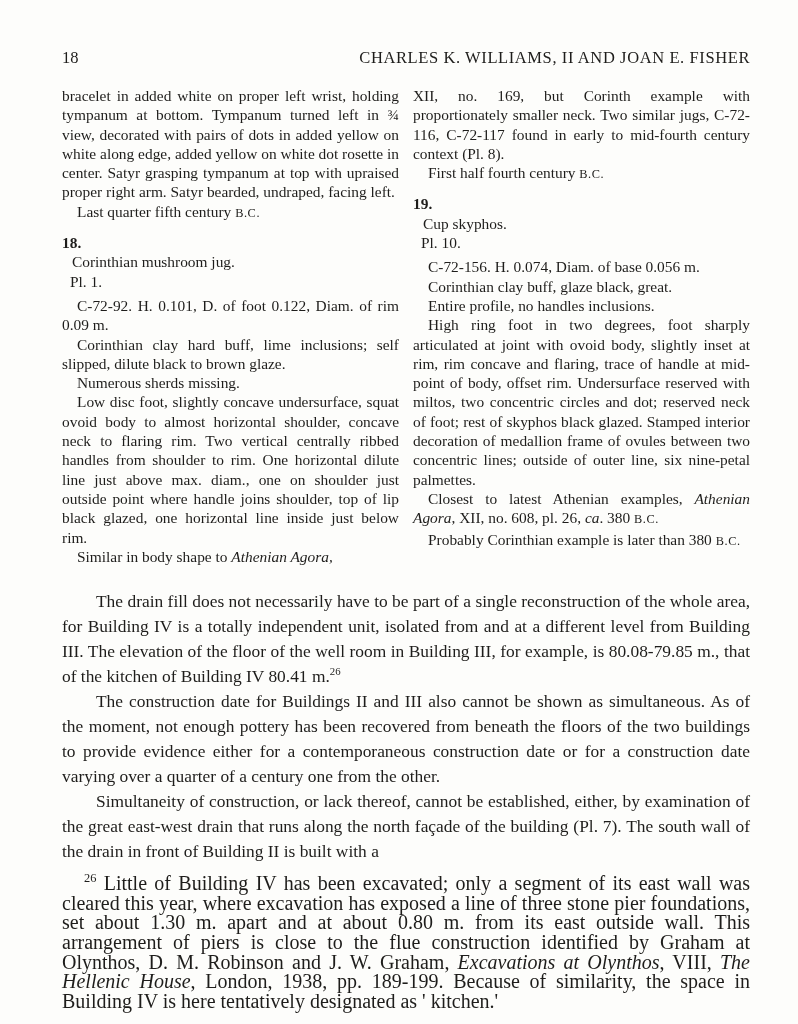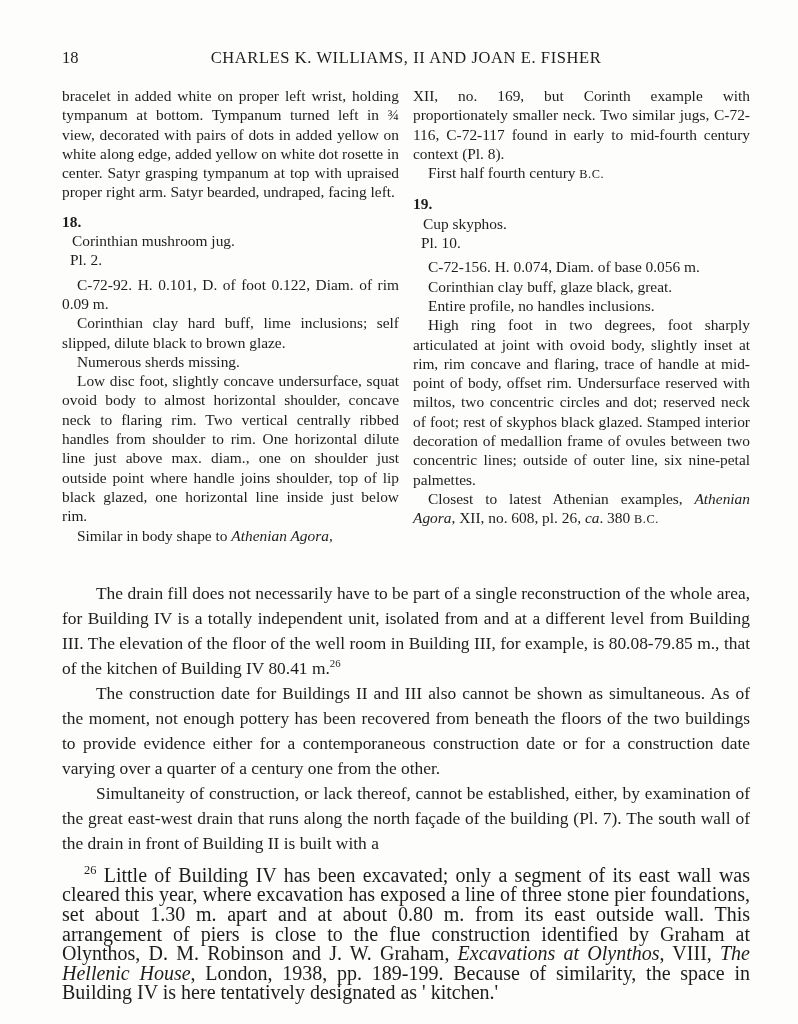--- a/index.html
+++ b/index.html
@@ -27,21 +27,21 @@
     letter-spacing: 0.6px;
   }
   .pagenum {
     position: absolute;
     left: 0;
     top: 0;
     letter-spacing: 0;
   }
   .running-title {
     display: block;
-    text-align: center;
+    text-align: right;
     white-space: nowrap;
   }
   
   .columns {
     display: flex;
     gap: 14px;
     margin-top: 16px;
   }
   .col {
     width: 337px;
@@ -65,21 +65,21 @@
   .entry-title { flex: 1; padding-left: 10px; }
   .plate { padding-left: 8px; }
   .bc { font-size: 0.8em; letter-spacing: 0.6px; }
   .italic { font-style: italic; }
   .sup {
     vertical-align: super;
     font-size: 0.62em;
     line-height: 0;
   }
   
-  .main-text { margin-top: 36px; }
+  .main-text { margin-top: 23px; }
   .body-p {
     margin: 0;
     font-size: 17.4px;
     line-height: 25px;
     text-align: justify;
     text-indent: 34px;
   }
   
   .footnote { margin-top: 10px; }
   .fn-p {
@@ -97,25 +97,26 @@
 
   <div class="header">
     <span class="pagenum">18</span>
     <span class="running-title">CHARLES K. WILLIAMS, II AND JOAN E. FISHER</span>
   </div>
 
   <div class="columns">
 
     <div class="col">
       <p class="cat-p no-indent">bracelet in added white on proper left wrist, holding tympanum at bottom. Tympanum turned left in ¾ view, decorated with pairs of dots in added yellow on white along edge, added yellow on white dot rosette in center. Satyr grasping tympanum at top with upraised proper right arm. Satyr bearded, undraped, facing left.</p>
+      <p class="cat-p"><span>Last quarter fifth century </span><span class="bc">B.C.</span></p>
 
       <p class="entry">
         <span class="entry-num">18.</span>
         <span class="entry-title">Corinthian mushroom jug.</span>
-        <span class="plate">Pl. 2.</span>
+        <span class="plate">Pl. 1.</span>
       </p>
 
       <p class="cat-p">C-72-92. H. 0.101, D. of foot 0.122, Diam. of rim 0.09 m.</p>
       <p class="cat-p">Corinthian clay hard buff, lime inclusions; self slipped, dilute black to brown glaze.</p>
       <p class="cat-p">Numerous sherds missing.</p>
       <p class="cat-p">Low disc foot, slightly concave undersurface, squat ovoid body to almost horizontal shoulder, concave neck to flaring rim. Two vertical centrally ribbed handles from shoulder to rim. One horizontal dilute line just above max. diam., one on shoulder just outside point where handle joins shoulder, top of lip black glazed, one horizontal line inside just below rim.</p>
       <p class="cat-p"><span>Similar in body shape to </span><span class="italic">Athenian Agora,</span></p>
     </div>
 
     <div class="col">
@@ -126,20 +127,21 @@
         <span class="entry-num">19.</span>
         <span class="entry-title">Cup skyphos.</span>
         <span class="plate">Pl. 10.</span>
       </p>
 
       <p class="cat-p">C-72-156. H. 0.074, Diam. of base 0.056 m.</p>
       <p class="cat-p">Corinthian clay buff, glaze black, great.</p>
       <p class="cat-p">Entire profile, no handles inclusions.</p>
       <p class="cat-p">High ring foot in two degrees, foot sharply articulated at joint with ovoid body, slightly inset at rim, rim concave and flaring, trace of handle at mid-point of body, offset rim. Undersurface reserved with miltos, two concentric circles and dot; reserved neck of foot; rest of skyphos black glazed. Stamped interior decoration of medallion frame of ovules between two concentric lines; outside of outer line, six nine-petal palmettes.</p>
       <p class="cat-p"><span>Closest to latest Athenian examples, </span><span class="italic">Athenian Agora</span><span>, XII, no. 608, pl. 26, </span><span class="italic">ca</span><span>. 380 </span><span class="bc">B.C.</span></p>
+      <p class="cat-p"><span>Probably Corinthian example is later than 380 </span><span class="bc">B.C.</span></p>
     </div>
 
   </div>
 
   <div class="main-text">
     <p class="body-p"><span>The drain fill does not necessarily have to be part of a single reconstruction of the whole area, for Building IV is a totally independent unit, isolated from and at a different level from Building III. The elevation of the floor of the well room in Building III, for example, is 80.08-79.85 m., that of the kitchen of Building IV 80.41 m.</span><span class="sup">26</span></p>
     <p class="body-p">The construction date for Buildings II and III also cannot be shown as simultaneous. As of the moment, not enough pottery has been recovered from beneath the floors of the two buildings to provide evidence either for a contemporaneous construction date or for a construction date varying over a quarter of a century one from the other.</p>
     <p class="body-p">Simultaneity of construction, or lack thereof, cannot be established, either, by examination of the great east-west drain that runs along the north façade of the building (Pl. 7). The south wall of the drain in front of Building II is built with a</p>
   </div>
 

